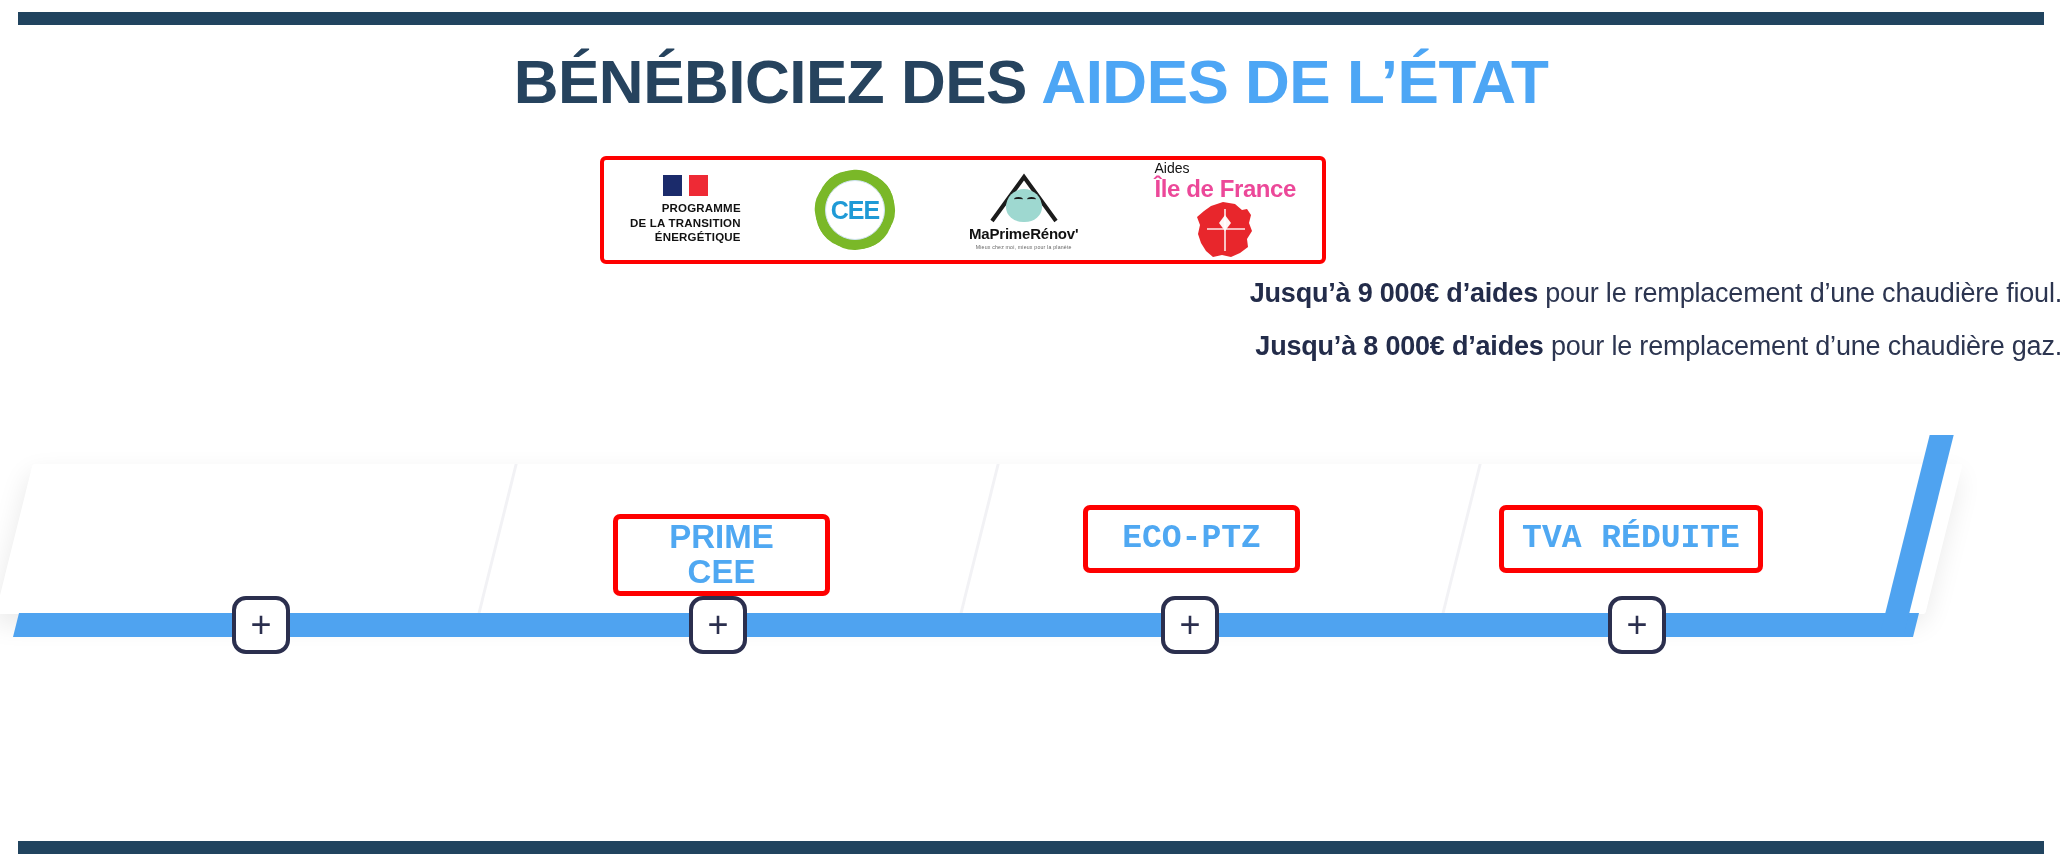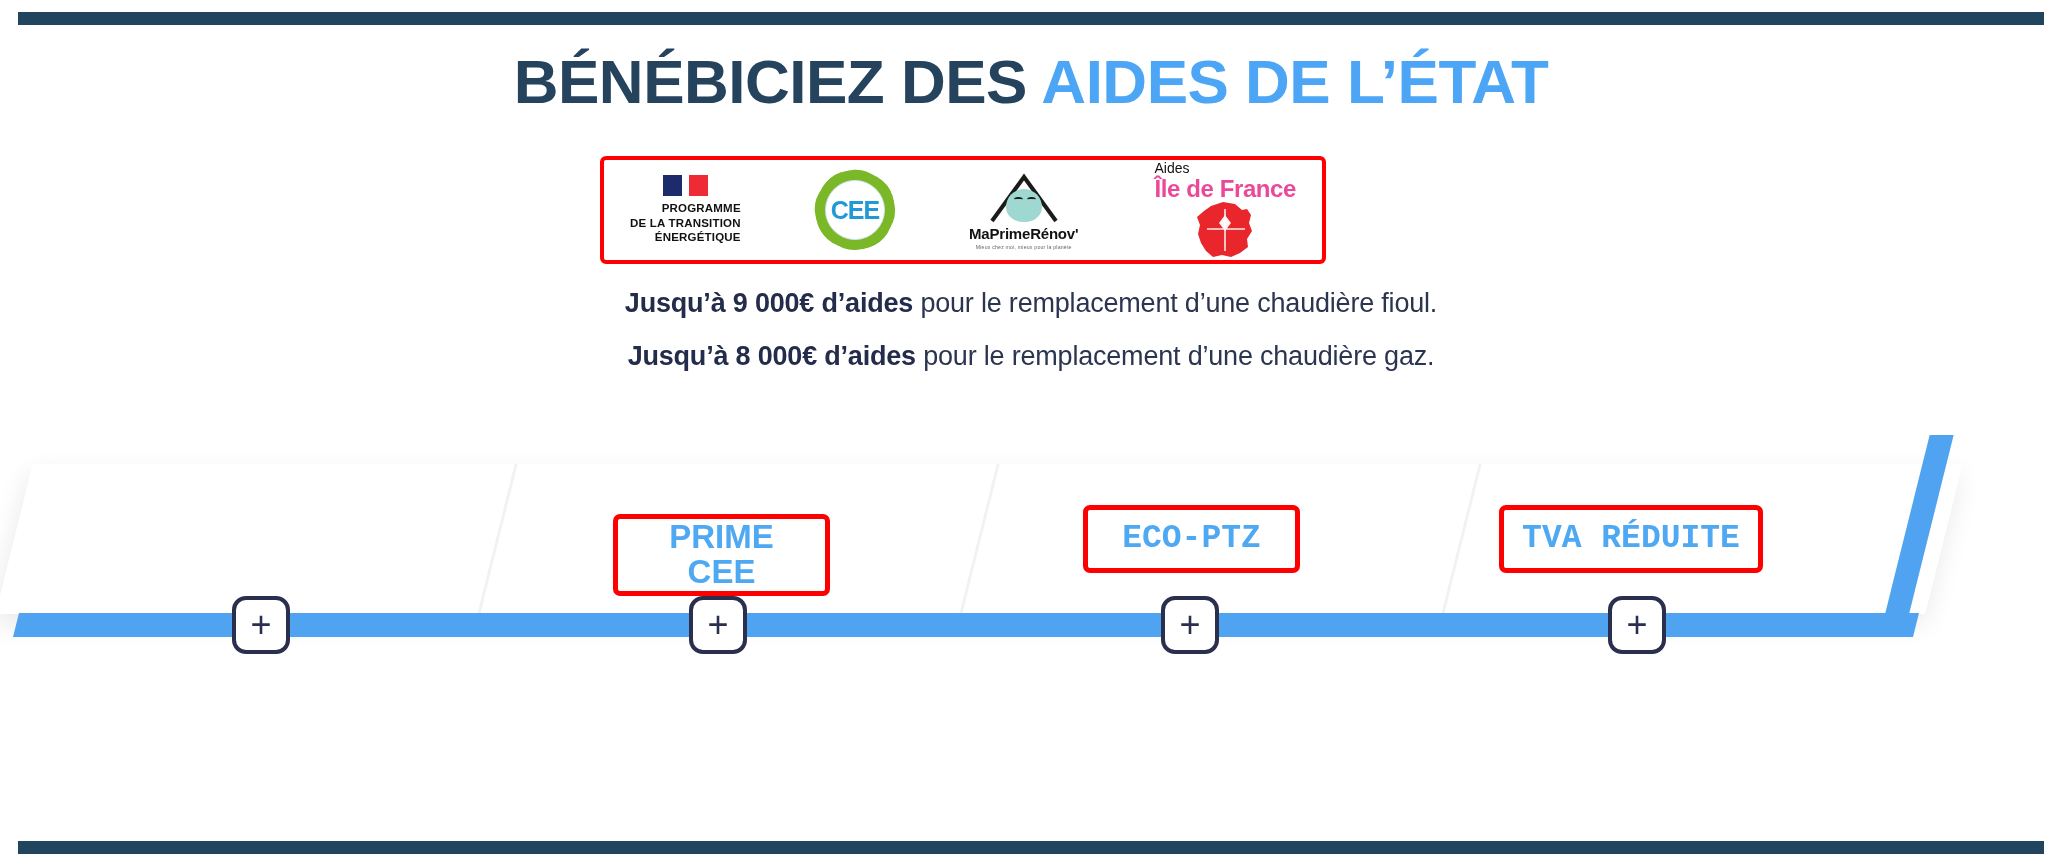--- a/index.html
+++ b/index.html
@@ -95,21 +95,21 @@
 
   
   .idf { display:flex; align-items:center; gap:0;flex-direction:column; }
   .idf-txt { text-align:left; line-height:1.05; }
   .idf-txt .t1 { font-size:14px; color:#111; font-weight:400; }
   .idf-txt .t2 { font-size:24px; color:#ec4899; font-weight:700; letter-spacing:-0.4px; }
   .idf-map { width:60px; height:58px; }
 
   
   .amounts {
-    position:absolute; left:0; top:282px; width:2062px; text-align:center;
+    position:absolute; left:0; top:272px; width:2062px; text-align:right;
   }
   .amount-line {
     font-size:27px; color:#2a3350; line-height:1; margin-bottom:26px;
     letter-spacing:-0.2px;
   }
   .amount-line b { font-weight:700; color:#232c4a; }
   .amount-line span.rest { font-weight:400; color:#2c3550; }
 
   
   .band { position:absolute; left:0; top:440px; width:2062px; height:220px; }

